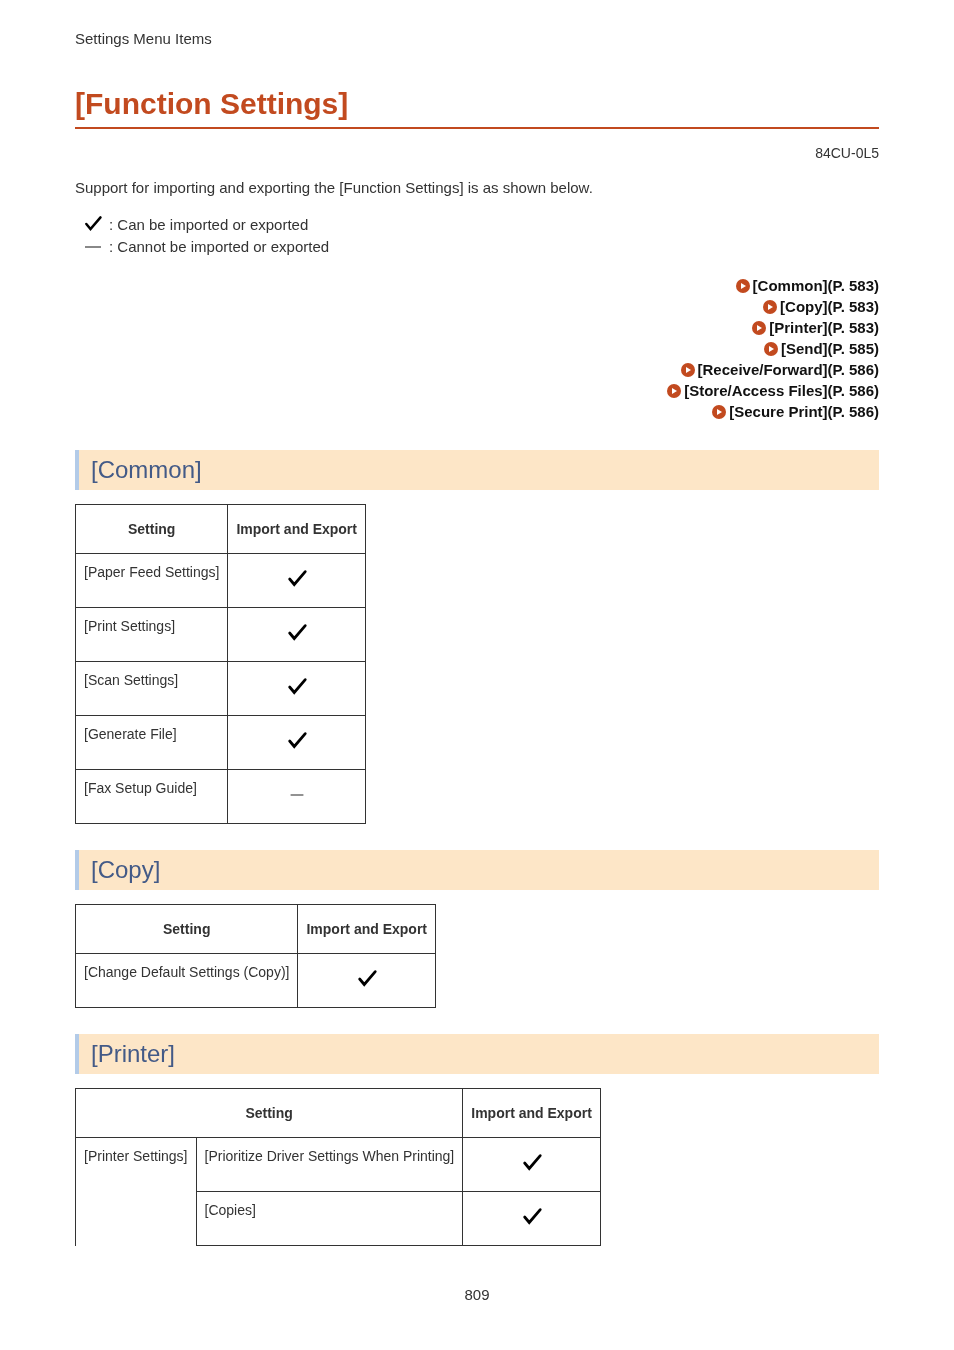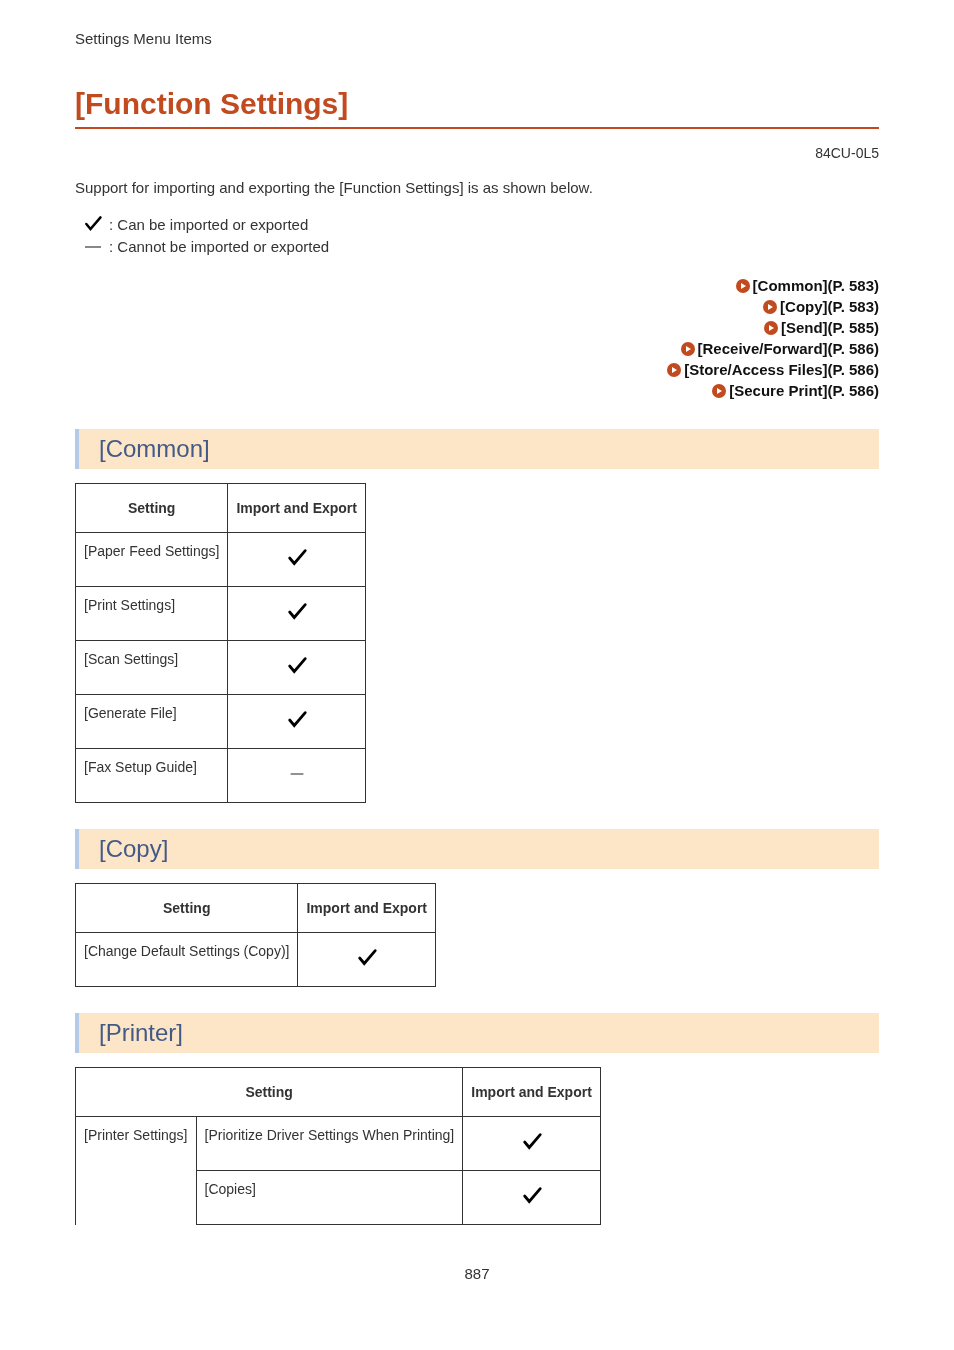--- a/index.html
+++ b/index.html
@@ -89,21 +89,21 @@
     border-left:5px solid #fff;
     border-top:3px solid transparent;
     border-bottom:3px solid transparent;
     margin-left:1px;
   }
   h2.section-header{
     background:#fde6c7;
     color:#435a87;
     font-size:24px;
     font-weight:normal;
-    padding:6px 20px;
+    padding:6px 12px;
     margin-top:26px;
     margin-bottom:14px;
     border-left:4px solid #b3cbe8;
   }
   table.settings-table{
     border-collapse:collapse;
     font-size:14px;
   }
   table.settings-table th,
   table.settings-table td{
@@ -158,20 +158,24 @@
   <a class="toc-item">
       <span class="circle-arrow"></span>
       <span>[Common](P. 583)</span>
     </a>
   <a class="toc-item">
       <span class="circle-arrow"></span>
       <span>[Copy](P. 583)</span>
     </a>
   <a class="toc-item">
       <span class="circle-arrow"></span>
+      <span>[Printer](P. 583)</span>
+    </a>
+  <a class="toc-item">
+      <span class="circle-arrow"></span>
       <span>[Send](P. 585)</span>
     </a>
   <a class="toc-item">
       <span class="circle-arrow"></span>
       <span>[Receive/Forward](P. 586)</span>
     </a>
   <a class="toc-item">
       <span class="circle-arrow"></span>
       <span>[Store/Access Files](P. 586)</span>
     </a>
@@ -253,13 +257,13 @@
   </tr>
   <tr>
     <td>[Copies]</td>
     <td class="icon-cell"><svg class="check-svg" viewBox="0 0 24 24">
             <path d="M4 12 L9 18 L21 4" stroke="#000" stroke-width="3" fill="none" stroke-linecap="round"></path>
           </svg></td>
   </tr>
 </tbody>
   </table>
 
-<div class="page-number">887</div>
+<div class="page-number">809</div>
 
 </body></html>

